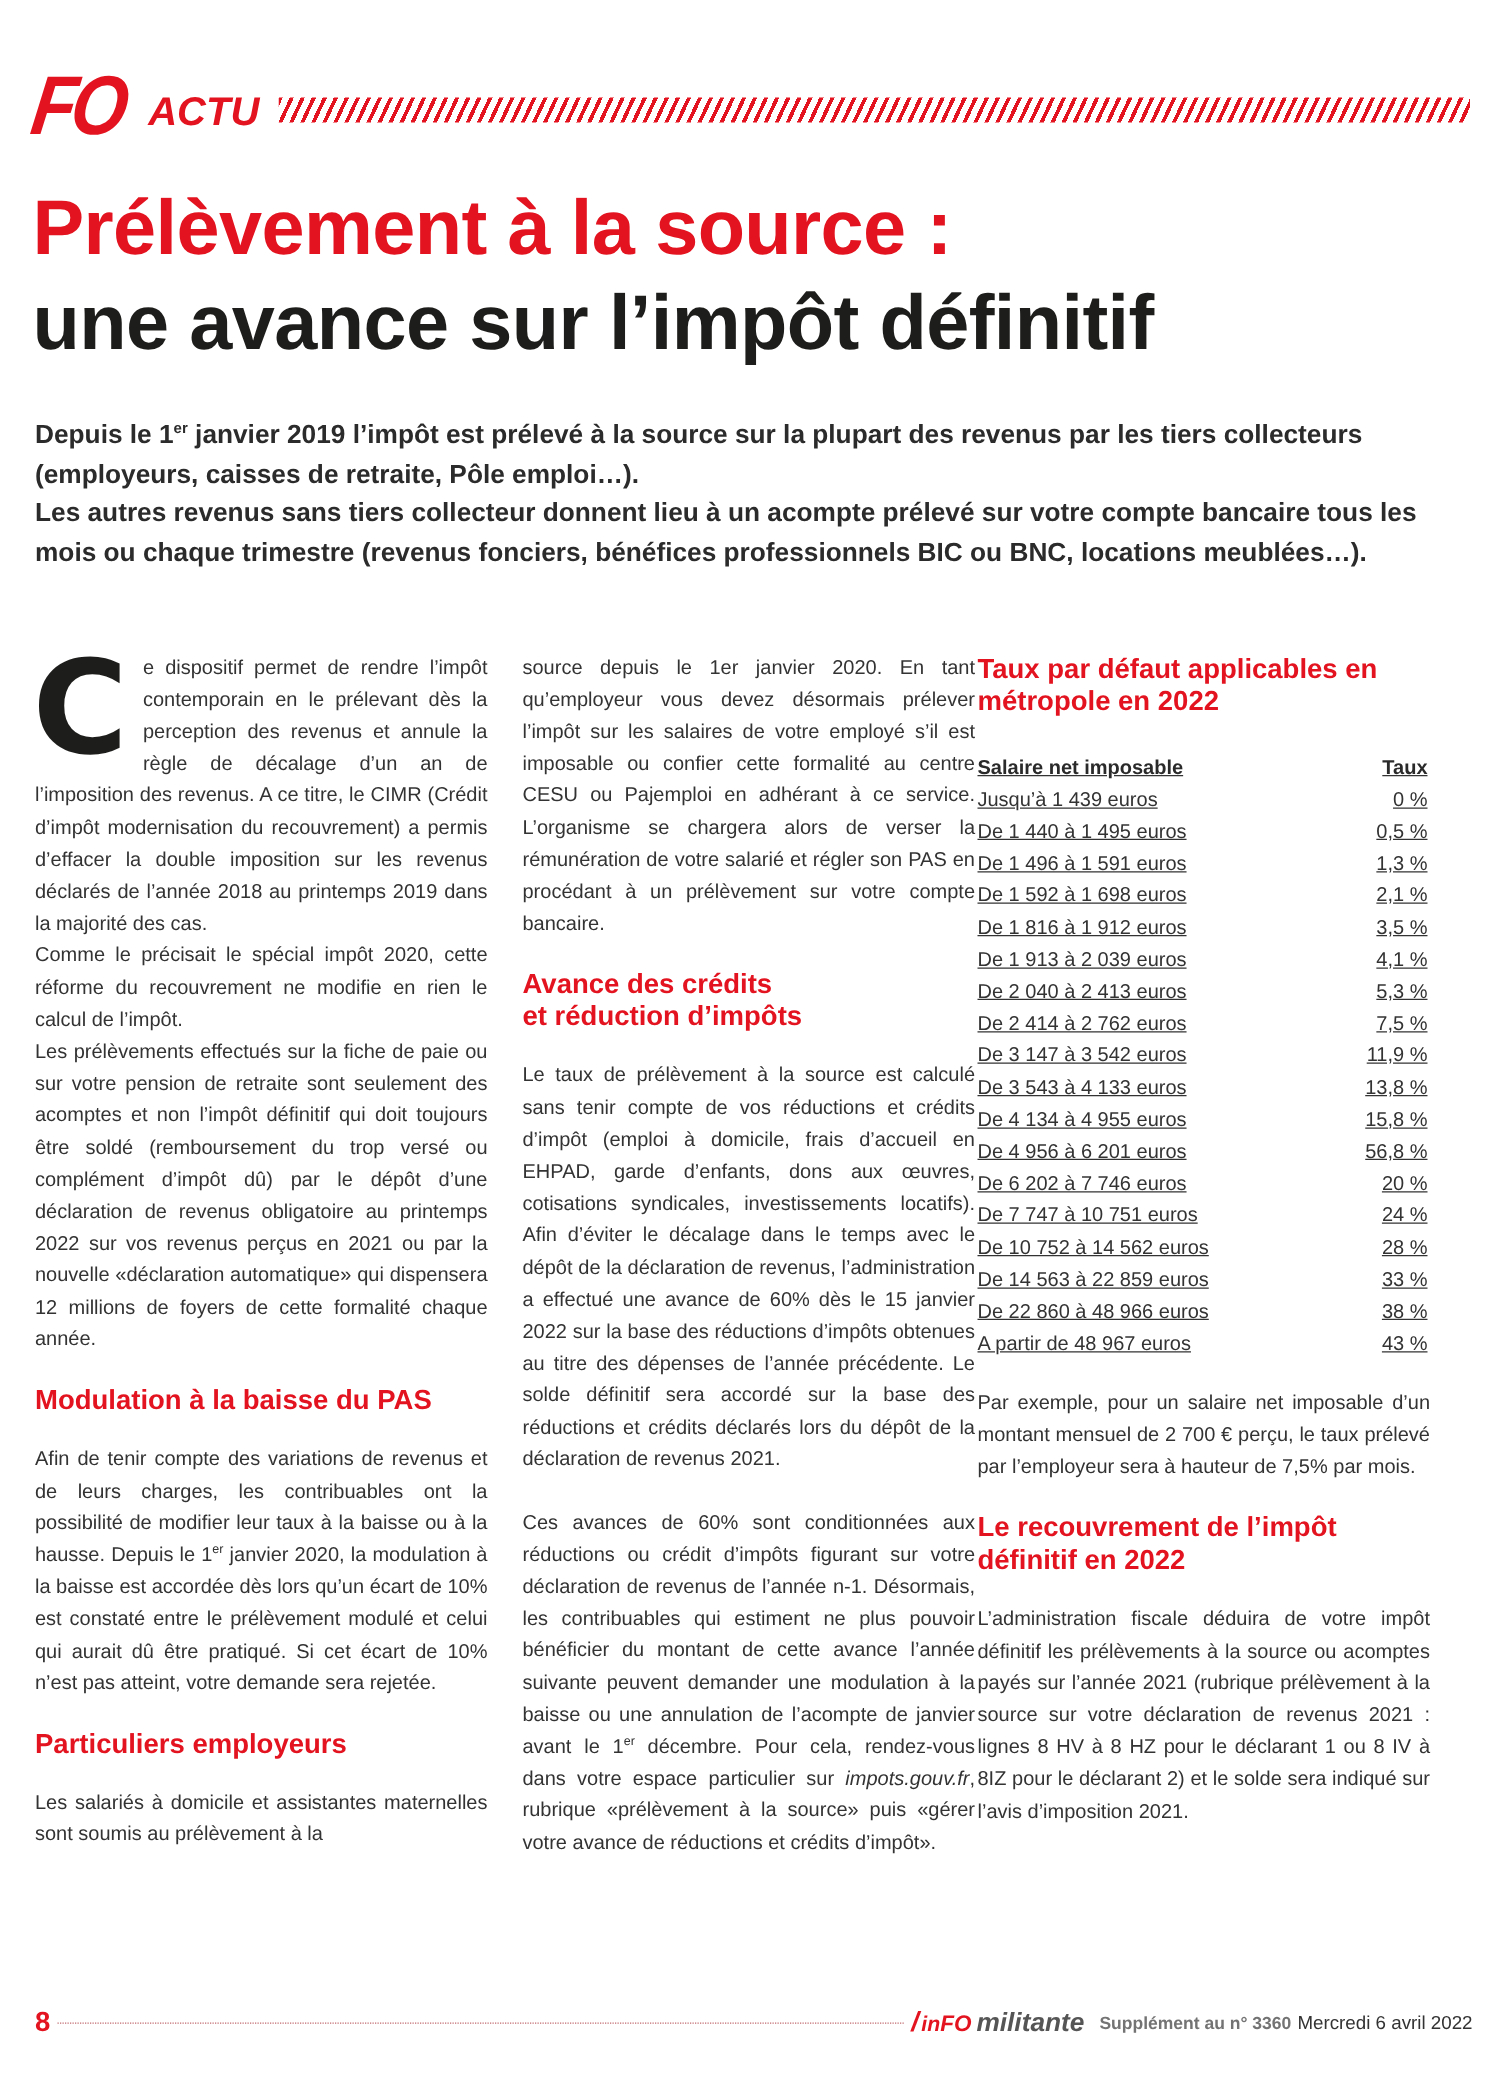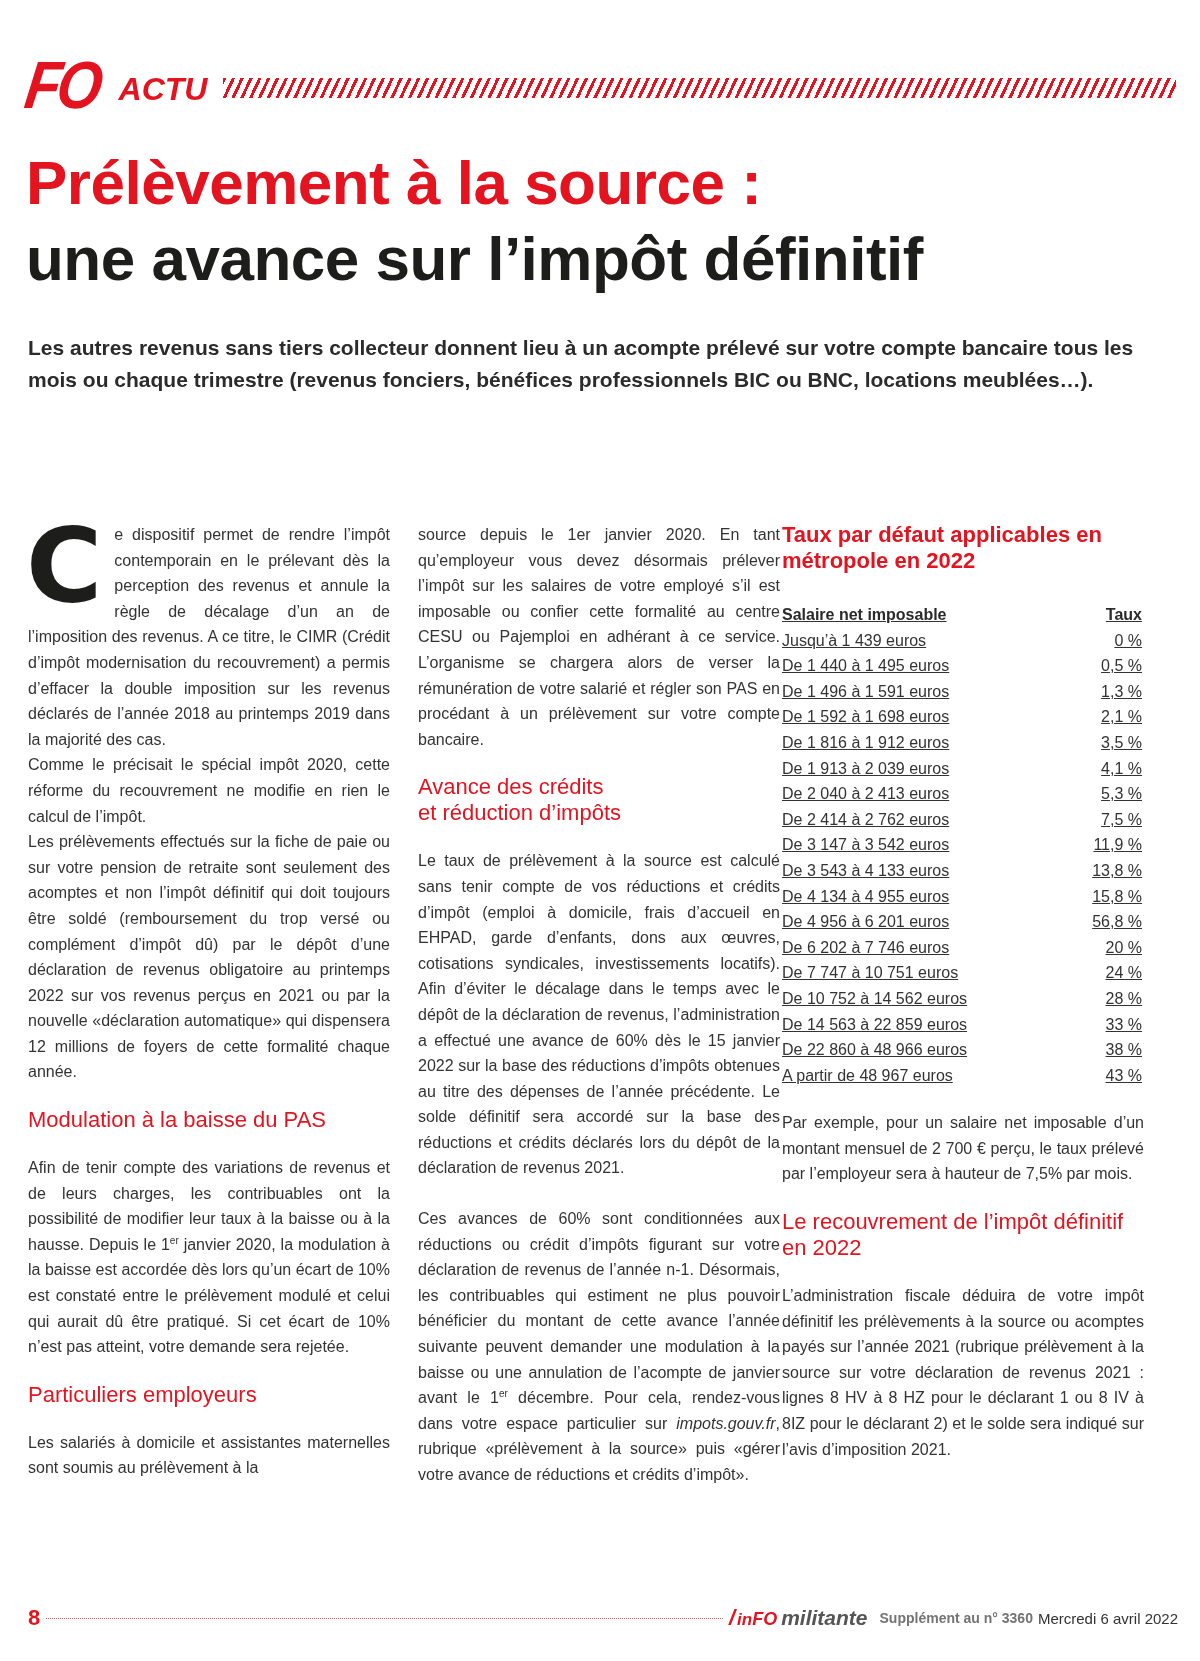--- a/index.html
+++ b/index.html
@@ -19,21 +19,21 @@
 
   .lead { position: absolute; left: 28px; top: 332px; width: 1130px; font-weight: 700; font-size: 21px; line-height: 31.5px; color: #2b2b2b; }
   .lead sup { font-size: 12px; vertical-align: super; line-height: 0; }
 
   .col { position: absolute; top: 522px; width: 362px; font-size: 16px; line-height: 25.6px; color: #333; text-align: justify; }
   .col1 { left: 28px; }
   .col2 { left: 418px; }
   .col3 { left: 782px; }
   .col p { margin: 0; }
   .dropcap { float: left; font-weight: 900; font-size: 104px; line-height: 84px; color: #1d1d1b; margin: 2px 12px 0 -2px; font-family: "DejaVu Sans", sans-serif; }
-  .h2 { color: #e3141f; font-weight: 400; font-size: 22px; line-height: 26px; text-align: left; }
+  .h2 { color: #e3141f; font-weight: 700; font-size: 22px; line-height: 26px; text-align: left; }
   .sup { font-size: 10px; vertical-align: super; line-height: 0; }
   .gap-m { height: 22px; }
   .gap-l { height: 25px; }
 
   .rate-title { color: #e3141f; font-weight: 700; font-size: 22px; line-height: 26px; text-align: left; }
   table.rates { width: 100%; border-collapse: collapse; margin-top: 28px; font-size: 16px; text-decoration: underline; }
   table.rates th { text-align: left; font-weight: 700; line-height: 25.6px; color: #2a2a2a; }
   table.rates th.r, table.rates td.r { text-align: right; padding-right: 2px; }
   table.rates td { line-height: 25.6px; color: #333; }
 
@@ -56,20 +56,21 @@
   <span class="actu">ACTU</span>
   <div class="stripes"></div>
 </div>
 
 <div class="title">
   <div class="title-line red">Prélèvement à la source :</div>
   <div class="title-line black">une avance sur l’impôt définitif</div>
 </div>
 
 <div class="lead">
+  <p><span>Depuis le 1</span><sup>er</sup><span> janvier 2019 l’impôt est prélevé à la source sur la plupart des revenus par les tiers collecteurs (employeurs, caisses de retraite, Pôle emploi…).</span></p>
   <p>Les autres revenus sans tiers collecteur donnent lieu à un acompte prélevé sur votre compte bancaire tous les mois ou chaque trimestre (revenus fonciers, bénéfices professionnels BIC ou BNC, locations meublées…).</p>
 </div>
 
 <div class="col col1">
   <p><span class="dropcap">C</span><span>e dispositif permet de rendre l’impôt contemporain en le prélevant dès la perception des revenus et annule la règle de décalage d’un an de l’imposition des revenus. A ce titre, le CIMR (Crédit d’impôt modernisation du recouvrement) a permis d’effacer la double imposition sur les revenus déclarés de l’année 2018 au printemps 2019 dans la majorité des cas.</span></p>
   <p>Comme le précisait le spécial impôt 2020, cette réforme du recouvrement ne modifie en rien le calcul de l’impôt.</p>
   <p>Les prélèvements effectués sur la fiche de paie ou sur votre pension de retraite sont seulement des acomptes et non l’impôt définitif qui doit toujours être soldé (remboursement du trop versé ou complément d’impôt dû) par le dépôt d’une déclaration de revenus obligatoire au printemps 2022 sur vos revenus perçus en 2021 ou par la nouvelle «déclaration automatique» qui dispensera 12 millions de foyers de cette formalité chaque année.</p>
   <div class="gap-m"></div>
   <div class="h2">Modulation à la baisse du PAS</div>
   <div class="gap-m"></div>

